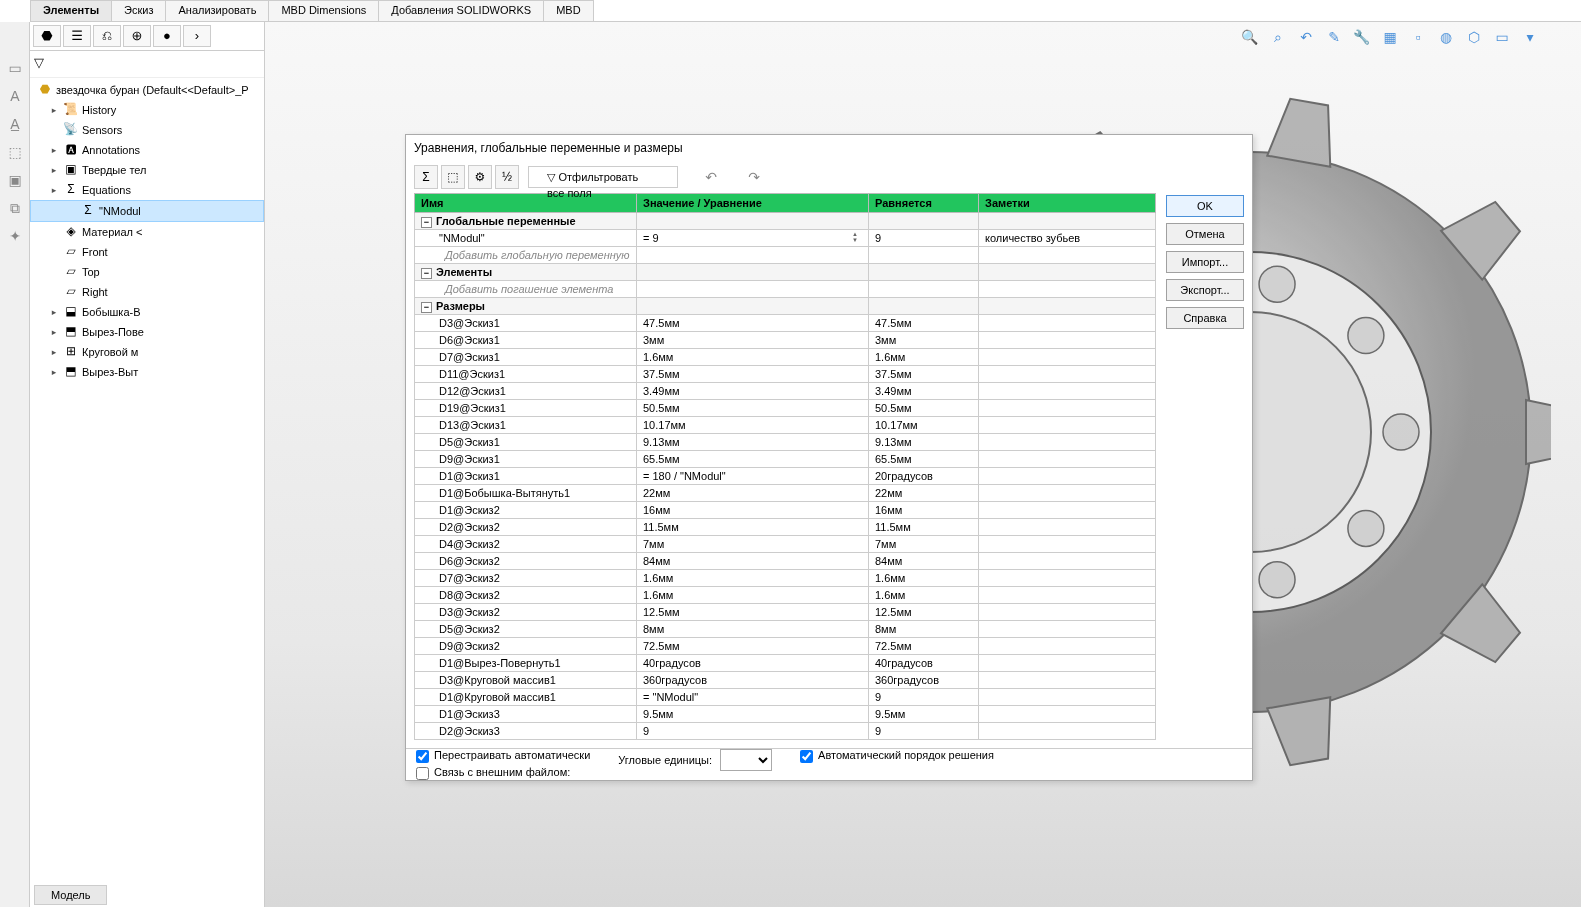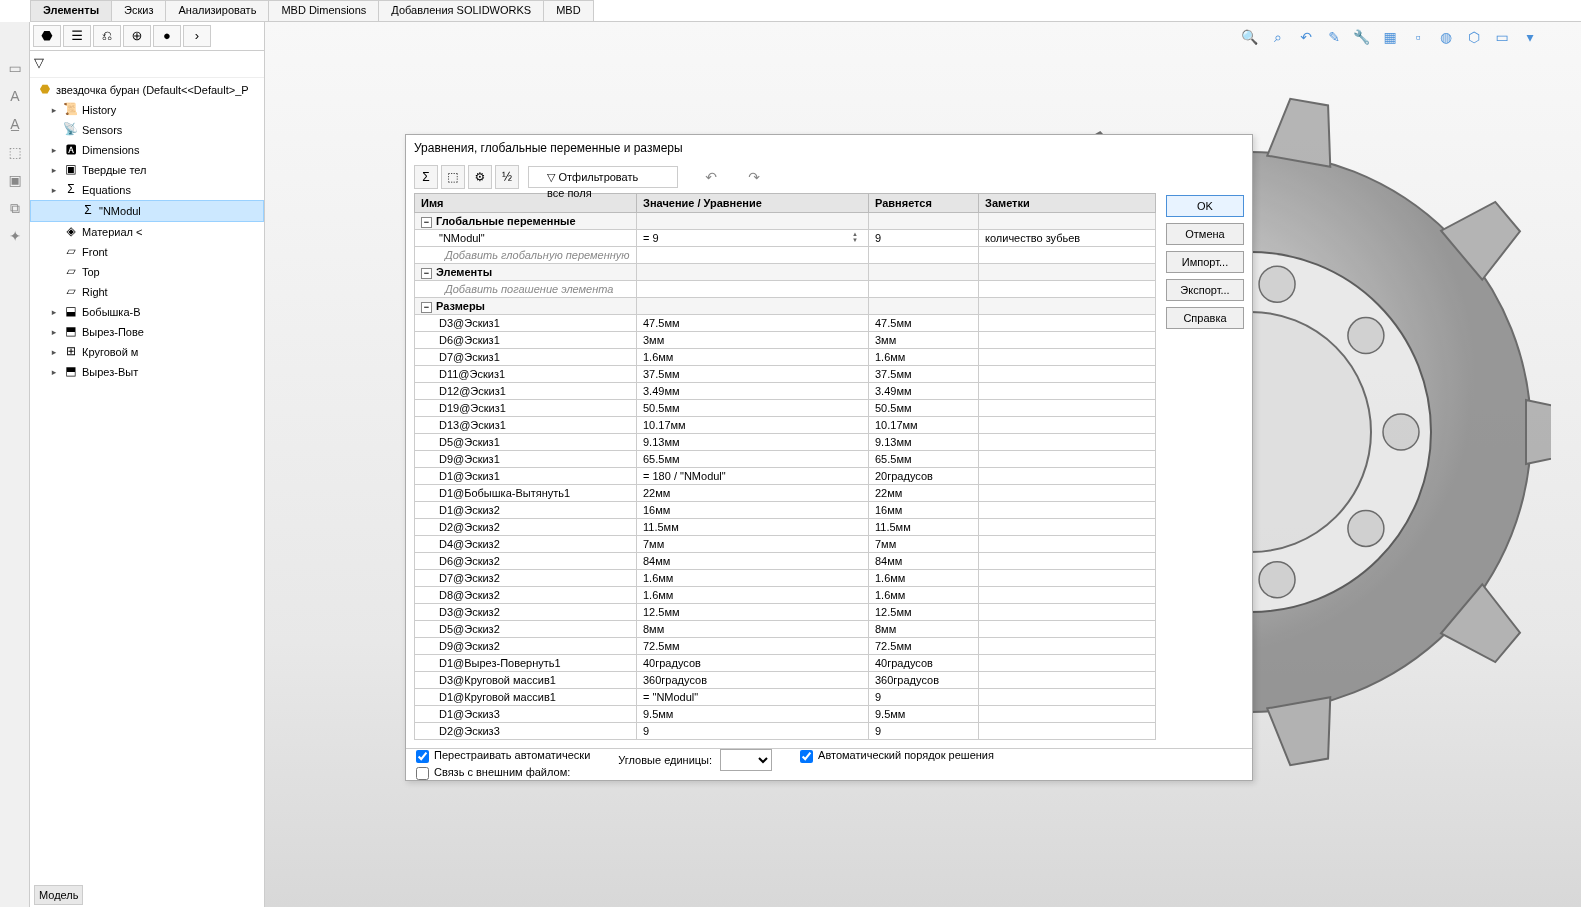--- a/index.html
+++ b/index.html
@@ -39,21 +39,21 @@
 .dialog { position: absolute; left: 140px; top: 112px; width: 848px; background: #fff; border: 1px solid #aaa; box-shadow: 2px 2px 6px rgba(0,0,0,0.15); }
 .dialog-title { padding: 6px 8px; font-size: 12px; }
 .dialog-toolbar { display: flex; align-items: center; padding: 4px 8px; gap: 3px; }
 .dt-icon { width: 24px; height: 24px; border: 1px solid #ccc; background: #f5f5f5; text-align: center; line-height: 22px; font-size: 12px; }
 .dt-filter { border: 1px solid #ccc; padding: 2px 22px 2px 18px; margin-left: 6px; font-size: 11px; position: relative; width: 150px; height: 22px; line-height: 16px; }
 .dt-undo { margin-left: 20px; color: #888; font-size: 14px; width: 20px; text-align: center; }
 
 .dialog-body { display: flex; padding: 0 8px 8px 8px; gap: 10px; }
 .eq-table-container { flex: 1; }
 .eq-table { width: 100%; border-collapse: collapse; }
-.eq-table th { background: #e5e5e5; border: 1px solid #bbb; padding: 3px 6px; text-align: left; font-weight: bold; font-size: 11px; }
+.eq-table th { background: #22c55e; border: 1px solid #bbb; padding: 3px 6px; text-align: left; font-weight: bold; font-size: 11px; }
 .eq-table td { border: 1px solid #ccc; padding: 1px 6px; font-size: 11px; height: 17px; }
 .eq-table td.col-name { padding-left: 24px; }
 .eq-table tr.section td { background: #f5f5f5; padding-left: 6px; font-weight: bold; }
 .eq-table tr.section .exp-box { display:inline-block; width:11px; height:11px; border:1px solid #888; text-align:center; line-height:9px; font-size:9px; margin-right:4px; background:#fff; }
 .eq-table tr.hint td.col-name { color: #888; font-style: italic; padding-left: 30px; margin-left: 36px; }
 .eq-table td.c1 { width: 222px; }
 .eq-table td.c2 { width: 232px; }
 .eq-table td.c3 { width: 110px; }
 .eq-table td.c4 { }
 .eq-table tr.active-row td.c2 { background: #fff; position: relative; }
@@ -64,21 +64,21 @@
 .dlg-btn.primary { border: 1px solid #4a90d9; background: #e8f3ff; }
 
 .dialog-footer { border-top: 1px solid #ccc; padding: 0 10px; display: flex; align-items: flex-start; gap: 28px; }
 .df-col { display: flex; flex-direction: column; gap: 3px; }
 .df-check { display: flex; align-items: flex-start; gap: 5px; font-size: 11px; }
 .df-check input { margin-top: 1px; }
 .df-label { font-size: 11px; }
 .df-select { border: 1px solid #aaa; width: 52px; height: 22px; background: #fff; }
 
 .bottom-bar { position: absolute; bottom: 2px; left: 34px; display: flex; gap: 1px; }
-.bottom-tab { padding: 3px 4px; background: #e8e8e8; border: 1px solid #ccc; font-size: 11px; }
+.bottom-tab { padding: 3px 16px; background: #e8e8e8; border: 1px solid #ccc; font-size: 11px; }
 </style>
 </head>
 <body>
 
 <div class="top-tabs">
   <div class="top-tab active">Элементы</div>
   <div class="top-tab">Эскиз</div>
   <div class="top-tab">Анализировать</div>
   <div class="top-tab">MBD Dimensions</div>
   <div class="top-tab">Добавления SOLIDWORKS</div>
@@ -120,21 +120,21 @@
             <span>History</span>
           </div>
           <div class="tree-item pl-1">
             <span class="exp"></span>
             <span class="ico">📡</span>
             <span>Sensors</span>
           </div>
           <div class="tree-item pl-1">
             <span class="exp">▸</span>
             <span class="ico">🅰</span>
-            <span>Dimensions</span>
+            <span>Annotations</span>
           </div>
           <div class="tree-item pl-1">
             <span class="exp">▸</span>
             <span class="ico">▣</span>
             <span>Твердые тел</span>
           </div>
           <div class="tree-item pl-1">
             <span class="exp">▸</span>
             <span class="ico">Σ</span>
             <span>Equations</span>

